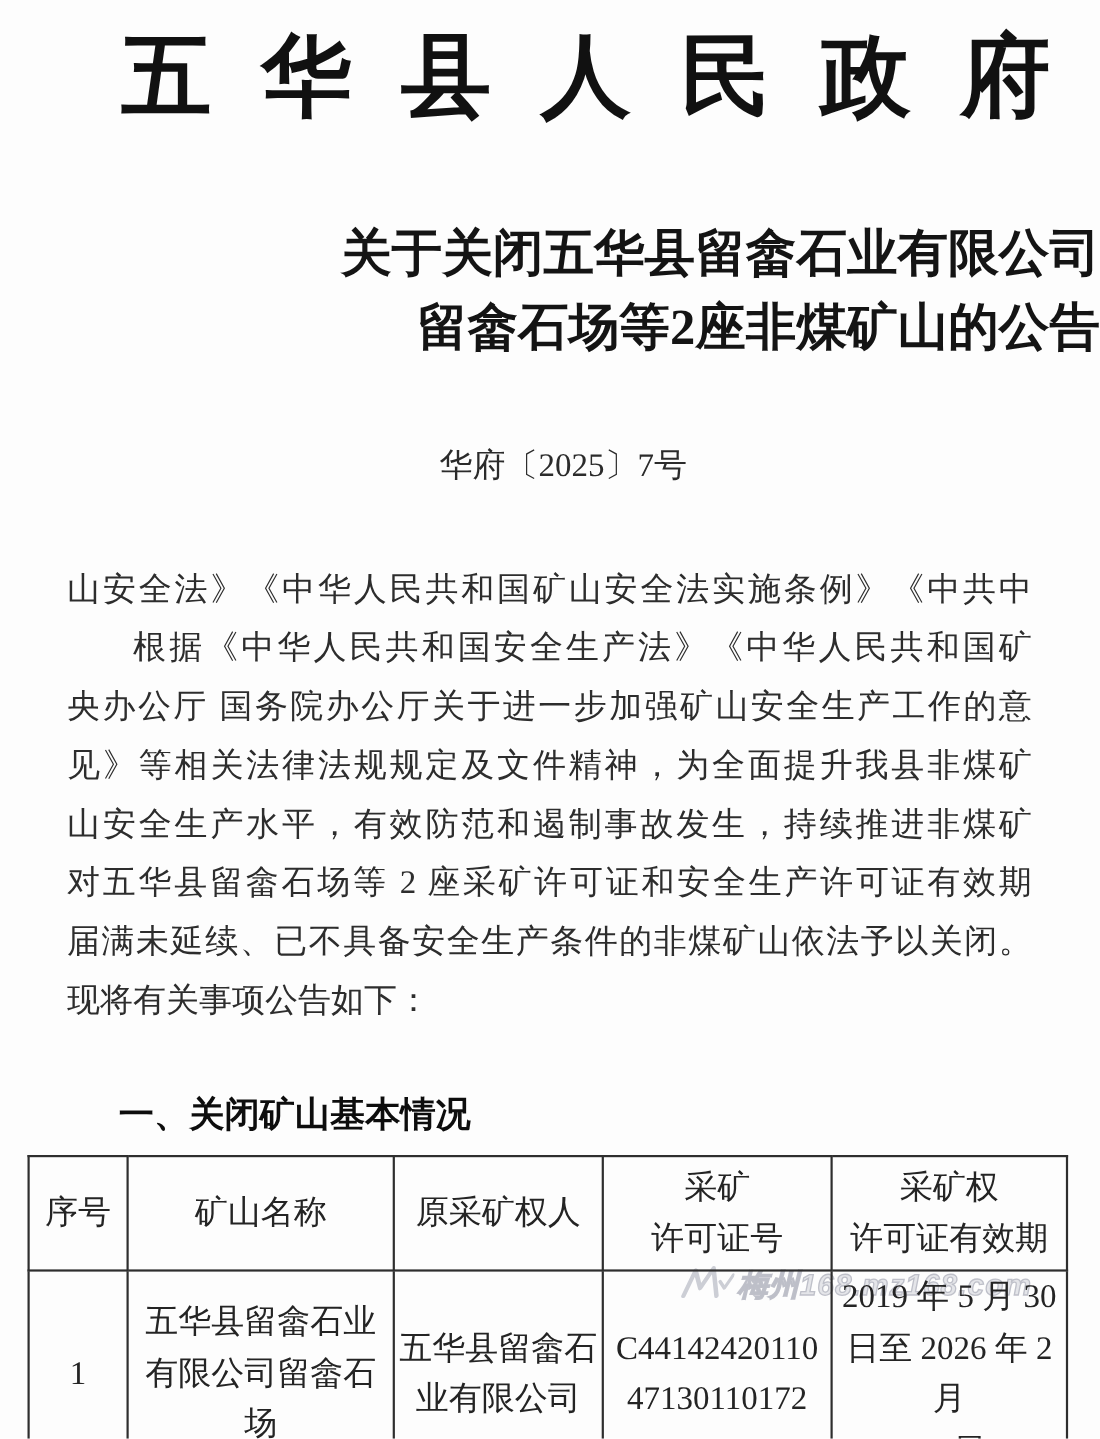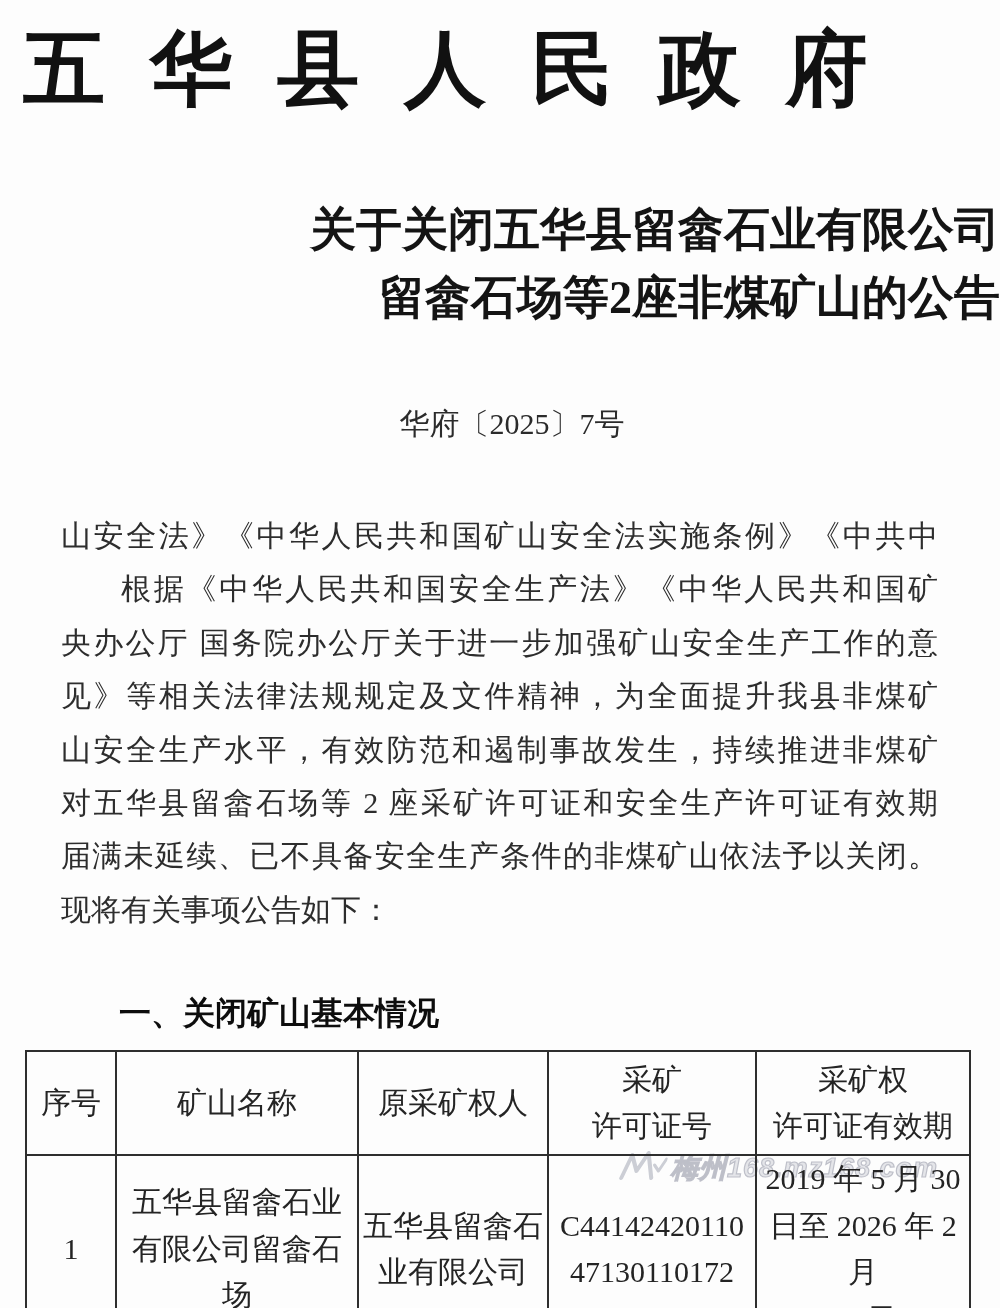--- a/index.html
+++ b/index.html
@@ -12,21 +12,21 @@
     background:#fdfdfd;
     overflow:hidden;
     color:#1f1f1f;
     font-family:"Liberation Serif","DejaVu Serif",serif;
   }
 
   
   .gov-title {
     position:absolute;
     top:18px; left:0; right:0;
-    text-align:left;
+    text-align:right;
     font-size:82px;
     font-weight:bold;
     line-height:104px;
     letter-spacing:0.55em;
     padding-left:0.28em; 
     color:#111;
     white-space:nowrap;
   }
 
   
@@ -64,21 +64,21 @@
     text-align:justify;
     text-align-last:justify;
     white-space:normal;
     overflow:hidden;
   }
   .body-line.first { text-indent:60px; }
   .body-line.last  { text-align-last:left; }
 
   .section-heading {
     position:absolute;
-    top:990px; left:61px; width:877px;
+    top:990px; left:50px; width:877px;
     font-family:"Liberation Sans","DejaVu Sans",sans-serif;
     font-weight:bold;
     font-size:32px;
     line-height:46px;
     text-indent:58px;
     color:#0d0d0d;
   }
 
   
   .mine-table {

